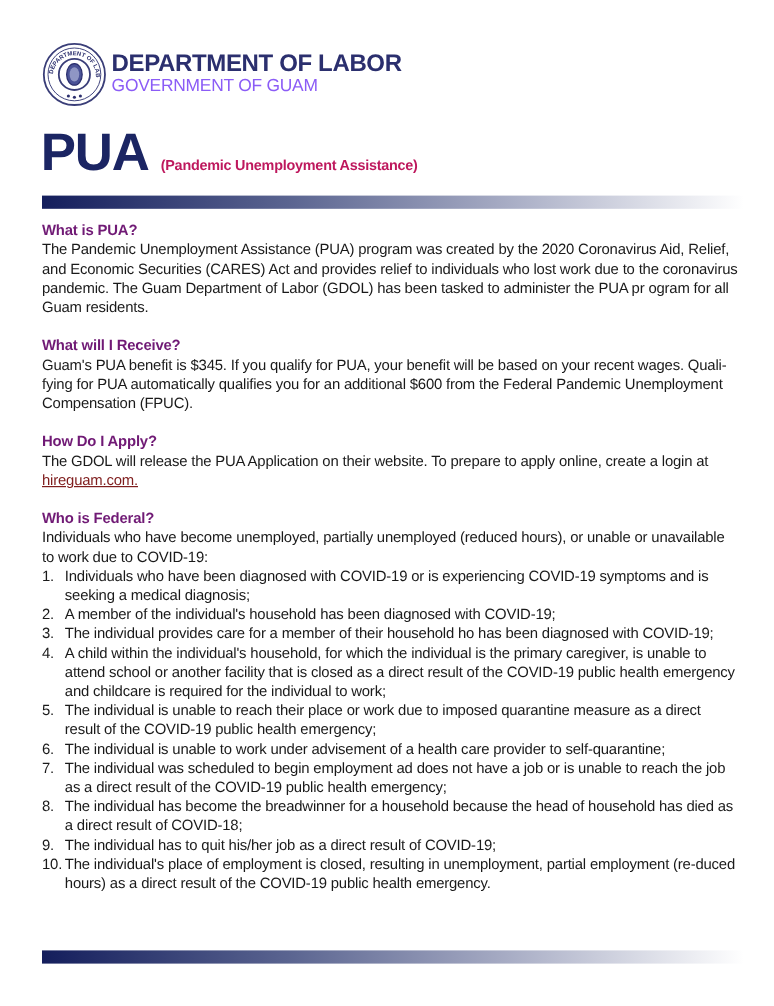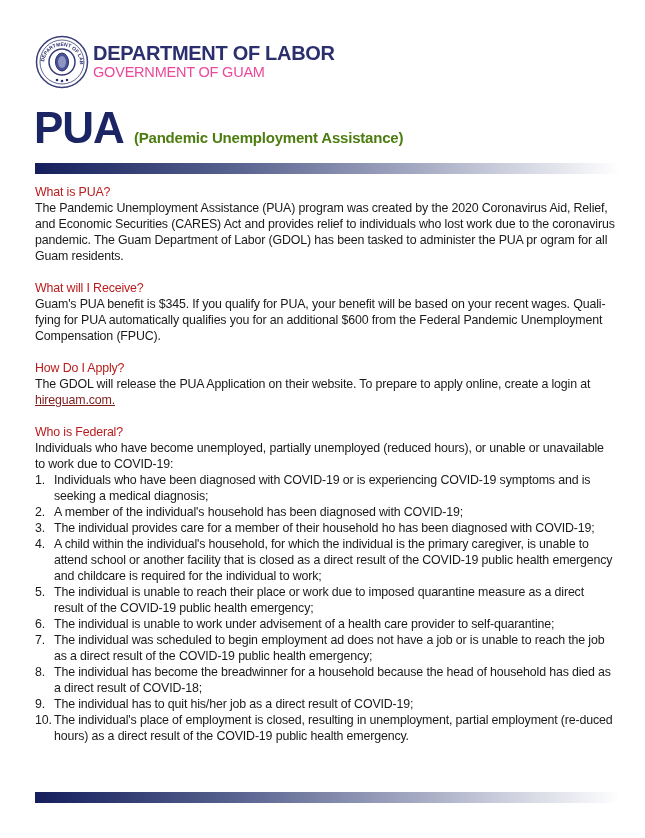--- a/index.html
+++ b/index.html
@@ -5,34 +5,34 @@
   html, body { margin: 0; padding: 0; background: #ffffff; }
   body {
     width: 645px; height: 838px; position: relative; overflow: hidden;
     font-family: "Liberation Sans", sans-serif; color: #1a1a1a;
   }
   .header { position: absolute; left: 35px; top: 33px; height: 58px; display: flex; align-items: center; }
   .seal { width: 54px; height: 54px; position: relative; }
   .seal svg { width: 54px; height: 54px; display: block; }
   .org { margin-left: 4px; margin-top: -2px; }
   .org-name { font-weight: bold; font-size: 20px; color: #2b2f6e; letter-spacing: -0.3px; line-height: 22px; }
-  .org-sub { font-size: 14.5px; color: #ec4899; line-height: 16px; letter-spacing: -0.2px; }
+  .org-sub { font-size: 14.5px; color: #8b5cf6; line-height: 16px; letter-spacing: -0.2px; }
 
   .title-row { position: absolute; left: 34px; top: 100px; display: flex; align-items: baseline; }
   .title-main { font-weight: bold; font-size: 44px; color: #1b2563; letter-spacing: -1px; line-height: 56px; }
-  .title-sub { font-weight: bold; font-size: 15px; color: #4d7c0f; margin-left: 10px; letter-spacing: -0.2px; }
+  .title-sub { font-weight: bold; font-size: 12px; color: #be185d; margin-left: 10px; letter-spacing: -0.2px; }
 
   .bar { position: absolute; left: 35px; width: 585px; height: 11px;
          background: linear-gradient(to right, #141e5c 0%, #5a6490 35%, #a4a9c2 65%, #ffffff 100%); }
   .bar.top { top: 163px; }
   .bar.bottom { top: 792px; }
 
   .content { position: absolute; left: 35px; top: 184px; width: 580px; font-size: 12.4px; line-height: 16px; letter-spacing: -0.15px; }
   .section { margin-bottom: 16px; }
-  .heading { font-weight: normal; color: #b91c1c; }
+  .heading { font-weight: bold; color: #701a75; }
   .para { color: #1a1a1a; }
   .link { color: #7f1d1d; text-decoration: underline; cursor: pointer; }
   ol.elig { list-style: none; margin: 0; padding: 0; }
   ol.elig li { display: flex; }
   ol.elig .num { width: 19px; flex: 0 0 19px; }
   ol.elig .txt { flex: 1; }
 </style>
 </head>
 <body>
 

